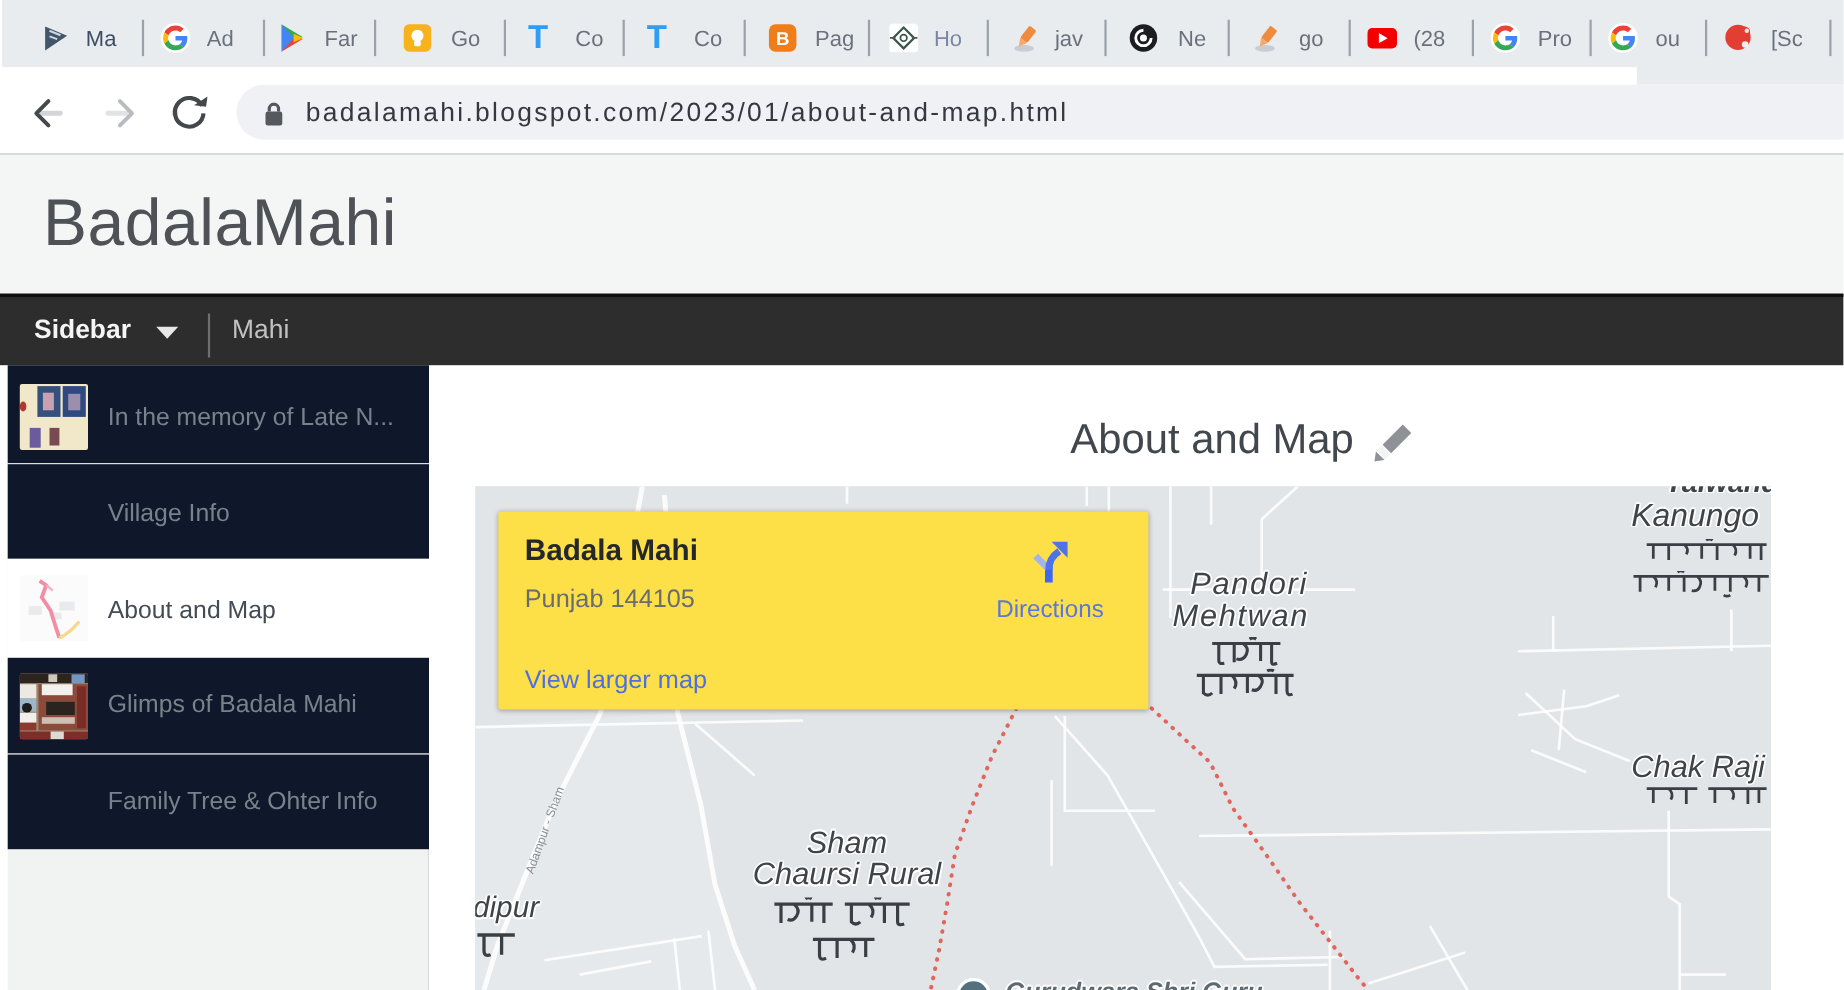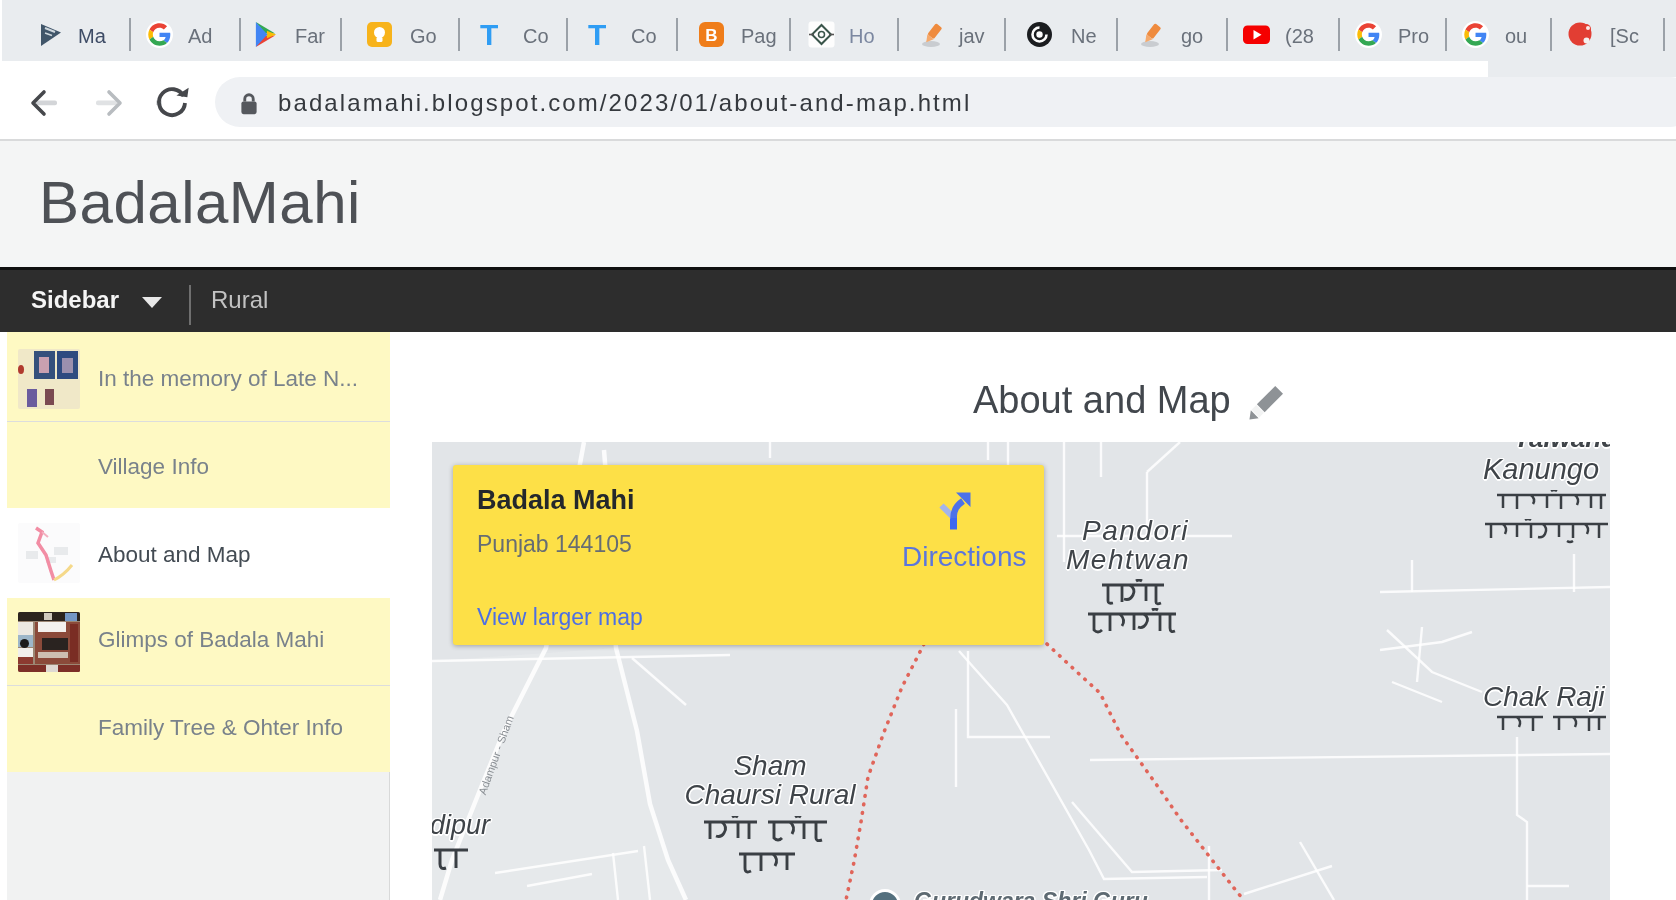--- a/index.html
+++ b/index.html
@@ -20,34 +20,34 @@
   #pagehead { position:absolute; left:0; top:141px; width:1676px; height:126px; background:#f4f5f5; }
   #pagehead .title { position:absolute; left:39px; top:27px; font-size:60px; color:#4e5156; letter-spacing:0.5px; }
   
   #navbar { position:absolute; left:0; top:267px; width:1676px; height:65px; background:#2d2d2d; border-top:3px solid #101010; }
   #navbar .sb { position:absolute; left:31px; top:16px; font-size:24px; font-weight:bold; color:#f5f5f5; }
   #navbar .tri { position:absolute; left:142px; top:27px; width:0; height:0; border-left:10px solid transparent; border-right:10px solid transparent; border-top:11px solid #e8e8e8; }
   #navbar .vsep { position:absolute; left:189px; top:15px; width:2px; height:40px; background:#6f6f6f; }
   #navbar .home { position:absolute; left:211px; top:16px; font-size:24px; color:#c2c2c2; }
   
   #sidebar { position:absolute; left:7px; top:332px; width:383px; height:568px; background:#f1f2f2; border-right:1px solid #d8d9d9; }
-  .sitem { position:absolute; left:0; width:383px; background:#fef9c3; }
+  .sitem { position:absolute; left:0; width:383px; background:#0f172a; }
   .sitem .txt { position:absolute; left:91px; font-size:22.5px; color:#79828b; white-space:nowrap; }
   .thumb { position:absolute; left:11px; width:62px; height:60px; overflow:hidden; border-radius:2px; }
   #ptitle { position:absolute; left:973px; top:379px; font-size:38px; color:#42474d; white-space:nowrap; }
   
   #map { position:absolute; left:432px; top:442px; width:1178px; height:458px; background:#e2e5e8; overflow:hidden; }
   .mlabel { position:absolute; font-size:26px; color:#3f4449; line-height:1.05; white-space:nowrap;
     text-shadow:-1.5px 0 #fff,1.5px 0 #fff,0 -1.5px #fff,0 1.5px #fff,-1px -1px #fff,1px 1px #fff,-1px 1px #fff,1px -1px #fff;font-style:italic; }
   
   #mapcard { position:absolute; left:21px; top:23px; width:591px; height:180px; background:#fde047; border-radius:3px; box-shadow:0 1px 5px rgba(0,0,0,0.3); }
   #mapcard .t1 { position:absolute; left:24px; top:20px; font-size:27px; font-weight:bold; color:#24282c; }
   #mapcard .t2 { position:absolute; left:24px; top:66px; font-size:23px; color:#676d73; }
   #mapcard .t3 { position:absolute; left:24px; top:139px; font-size:23px; color:#4d6fe3; }
-  #mapcard .dirtxt { position:absolute; left:449px; top:76px; width:105px; text-align:center; font-size:28px; color:#5b76dd; }
+  #mapcard .dirtxt { position:absolute; left:449px; top:76px; width:105px; text-align:center; font-size:22px; color:#5b76dd; }
 </style>
 </head>
 <body>
 
 <div id="bkbar">
 
   <svg class="bkicon" style="left:35px" viewBox="0 0 27 27">
       <polygon points="4,25 4,3 24,11.5" fill="#41566a"></polygon>
       <line x1="8" y1="7" x2="18" y2="11" stroke="#cfd8de" stroke-width="2"></line>
       <line x1="8" y1="12" x2="15" y2="14.5" stroke="#cfd8de" stroke-width="1.6"></line>
@@ -203,21 +203,21 @@
 <div id="toolline"></div>
 
 <div id="pagehead">
     <div class="title">BadalaMahi</div>
   </div>
 
 <div id="navbar">
   <div class="sb">Sidebar</div>
   <div class="tri"></div>
   <div class="vsep"></div>
-  <div class="home">Rural</div>
+  <div class="home">Mahi</div>
 </div>
 
 <div id="sidebar">
   <div class="sitem" style="top:0; height:89px;">
     <div class="thumb" style="top:17px; background:#f0e8c8;">
       <div class="abs" style="left:16px;top:2px;width:21px;height:28px;background:#35507c;"></div>
       <div class="abs" style="left:21px;top:8px;width:10px;height:16px;background:#c9a0b0;"></div>
       <div class="abs" style="left:39px;top:2px;width:21px;height:28px;background:#2e4a80;"></div>
       <div class="abs" style="left:44px;top:9px;width:11px;height:15px;background:#9b8fae;"></div>
       <div class="abs" style="left:0px;top:16px;width:6px;height:9px;background:#b03a2e;border-radius:50%;"></div>

